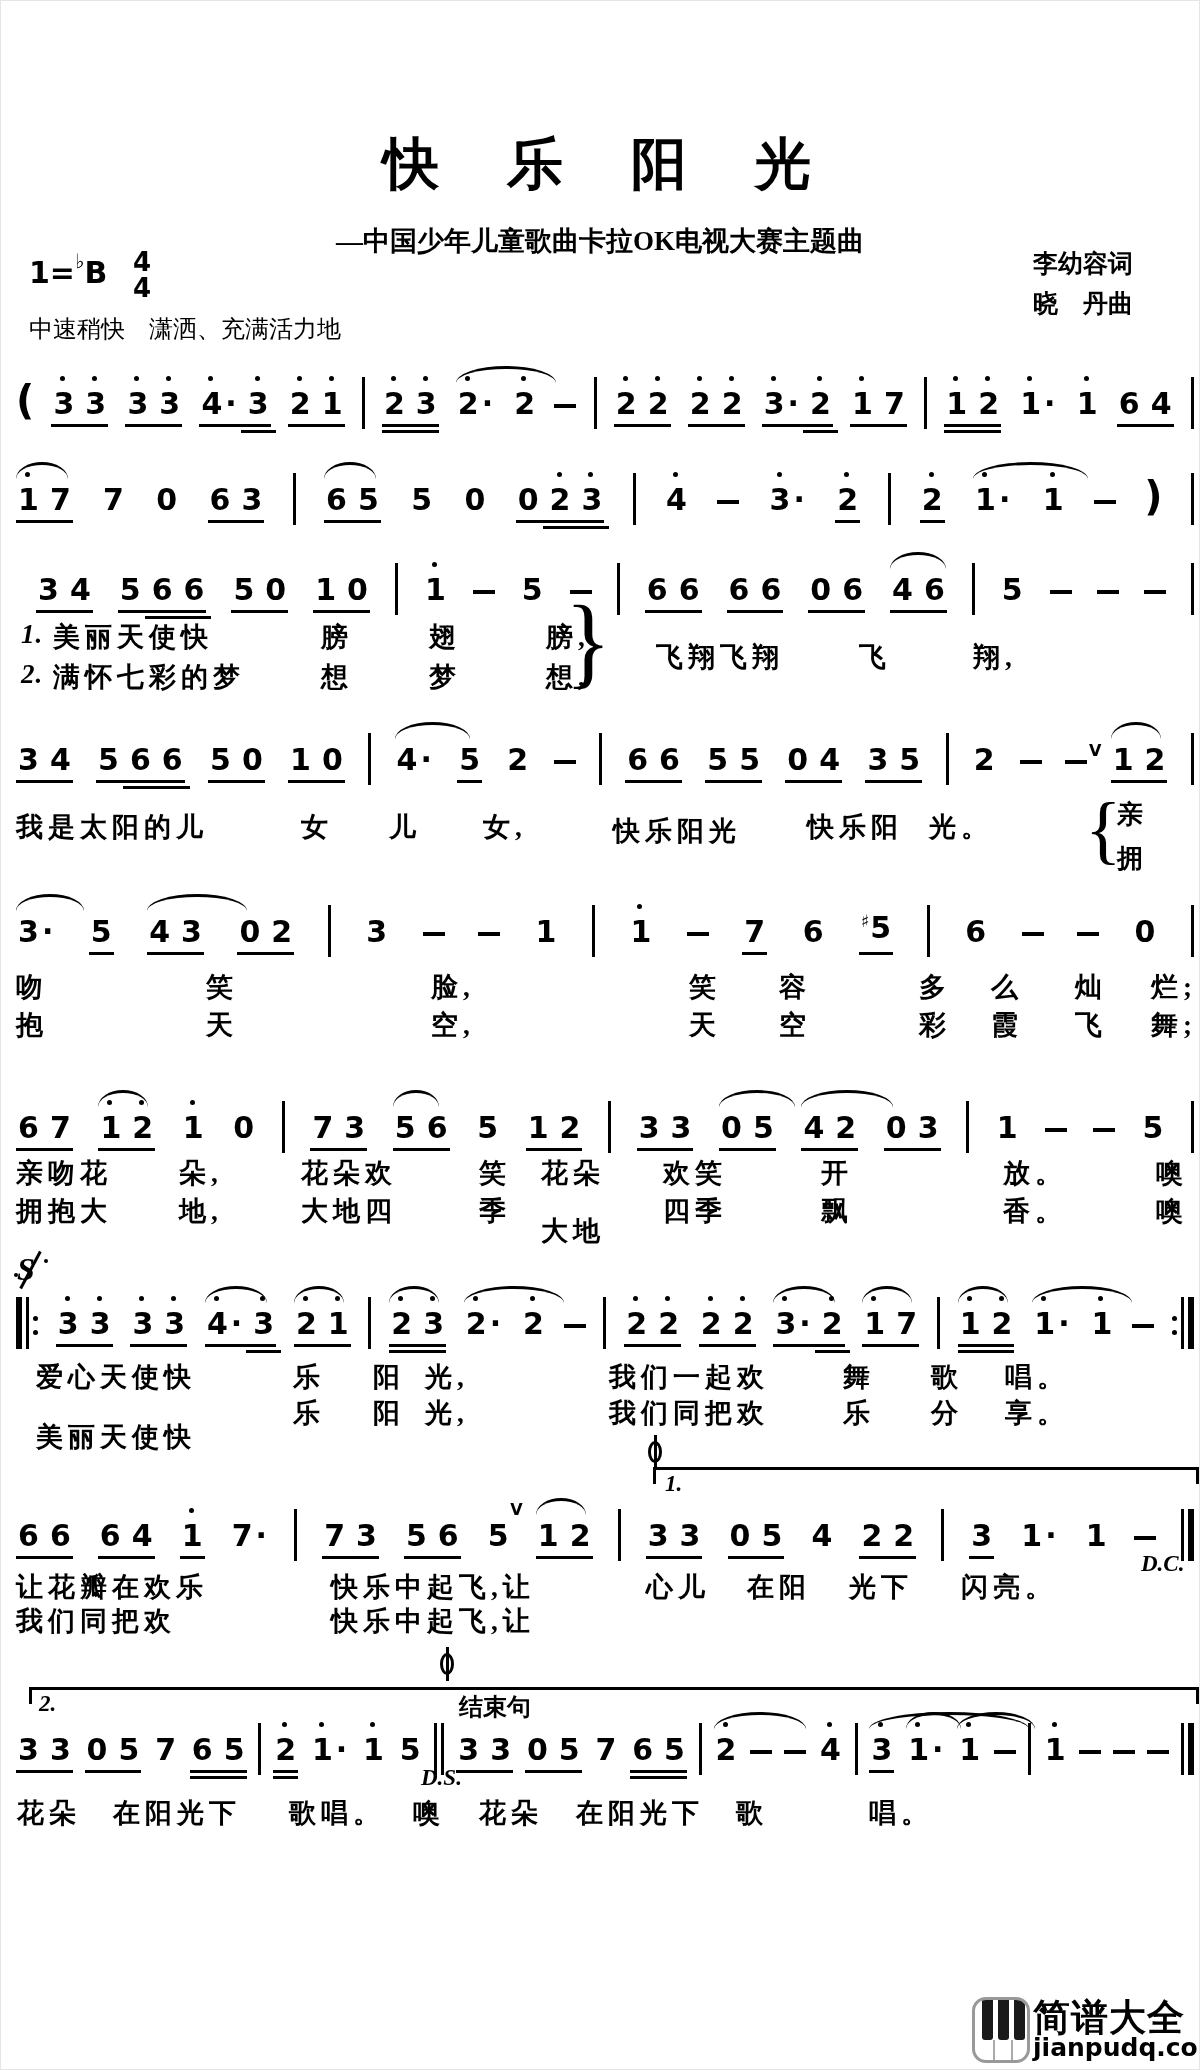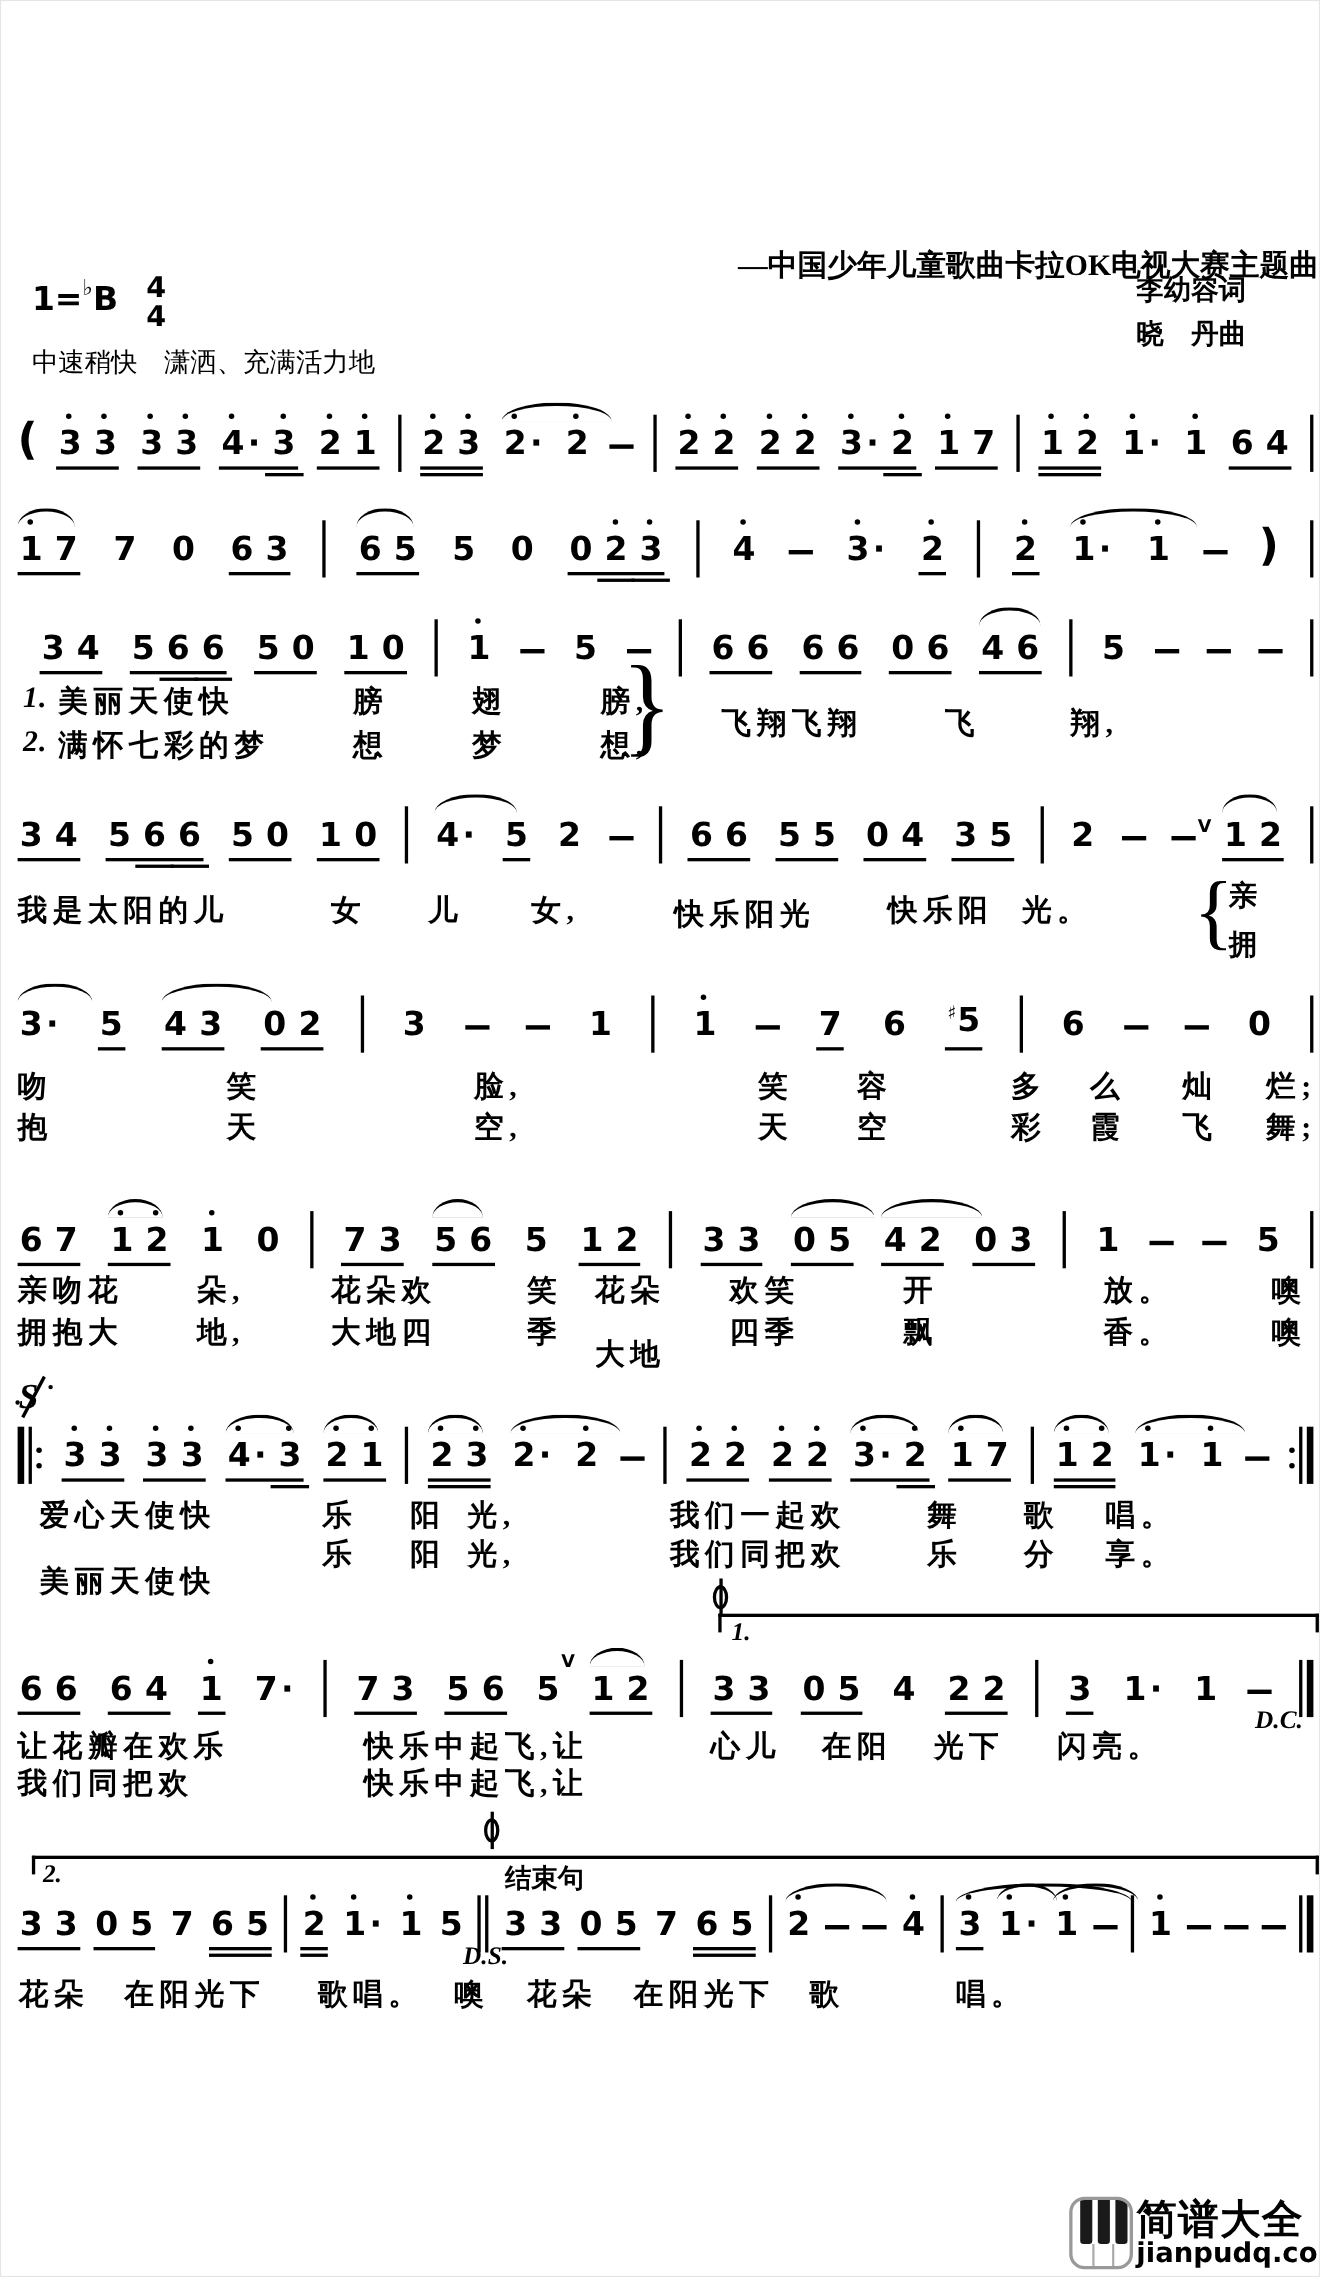--- a/index.html
+++ b/index.html
@@ -1,21 +1,21 @@
 <!DOCTYPE html>
 <html><head>
 <meta charset="utf-8">
 <style>
   html,body{margin:0;padding:0;background:#fff;}
   #sheet{position:relative;width:1200px;height:2070px;background:#fff;overflow:hidden;
          font-family:"Liberation Serif","DejaVu Serif",serif;color:#000;border:1px solid #e5e5e5;box-sizing:border-box;}
   .abs{position:absolute;}
   
   #page-title{top:126px;left:0;width:100%;text-align:center;font-size:56px;font-weight:bold;letter-spacing:6px;}
-  #page-subtitle{top:222px;left:0;width:100%;text-align:right;font-size:27px;font-weight:bold;}
+  #page-subtitle{top:222px;left:0;width:100%;text-align:center;font-size:27px;font-weight:bold;}
   #keysig{top:254px;left:28px;font-size:30px;font-weight:bold;font-family:"DejaVu Sans",sans-serif;}
   #keysig .flat{font-size:20px;vertical-align:top;position:relative;top:-6px;}
   #timesig{top:248px;left:132px;font-size:26px;font-weight:bold;font-family:"DejaVu Sans",sans-serif;
            display:flex;flex-direction:column;align-items:center;line-height:26px;}
   #credit-lyricist{top:246px;left:1032px;font-size:25px;font-weight:bold;}
   #credit-composer{top:286px;left:1032px;font-size:25px;font-weight:bold;}
   #tempo-text{top:312px;left:28px;font-size:24px;font-weight:normal;}
   
   .mline{position:absolute;display:flex;justify-content:space-between;align-items:flex-end;height:40px;}
   .grp{position:relative;display:flex;align-items:flex-end;gap:11px;padding:0 2px;}
@@ -69,20 +69,21 @@
   .bkey{position:absolute;top:0;width:11px;height:40px;background:#1a1a1a;border-radius:0 0 3px 3px;}
   .wdiv{position:absolute;bottom:0;width:2px;height:20px;background:#aaa;}
   #site-name{left:1032px;top:1992px;font-size:37px;font-weight:bold;font-family:"DejaVu Sans",sans-serif;letter-spacing:1px;}
   #site-url{left:1032px;top:2032px;font-size:25px;font-weight:bold;font-family:"DejaVu Sans",sans-serif;}
 </style>
 </head>
 <body>
 
 <div id="sheet">
 
+  <div class="abs" id="page-title">快　乐　阳　光</div>
   <div class="abs" id="page-subtitle">—中国少年儿童歌曲卡拉OK电视大赛主题曲</div>
   <div class="abs" id="keysig"><span>1=</span><span class="flat">♭</span><span>B</span></div>
   <div class="abs" id="timesig">
     <span>4</span>
     <span>4</span>
   </div>
   <div class="abs" id="credit-lyricist">李幼容词</div>
   <div class="abs" id="credit-composer">晓　丹曲</div>
   <div class="abs" id="tempo-text">中速稍快　潇洒、充满活力地</div>
 

